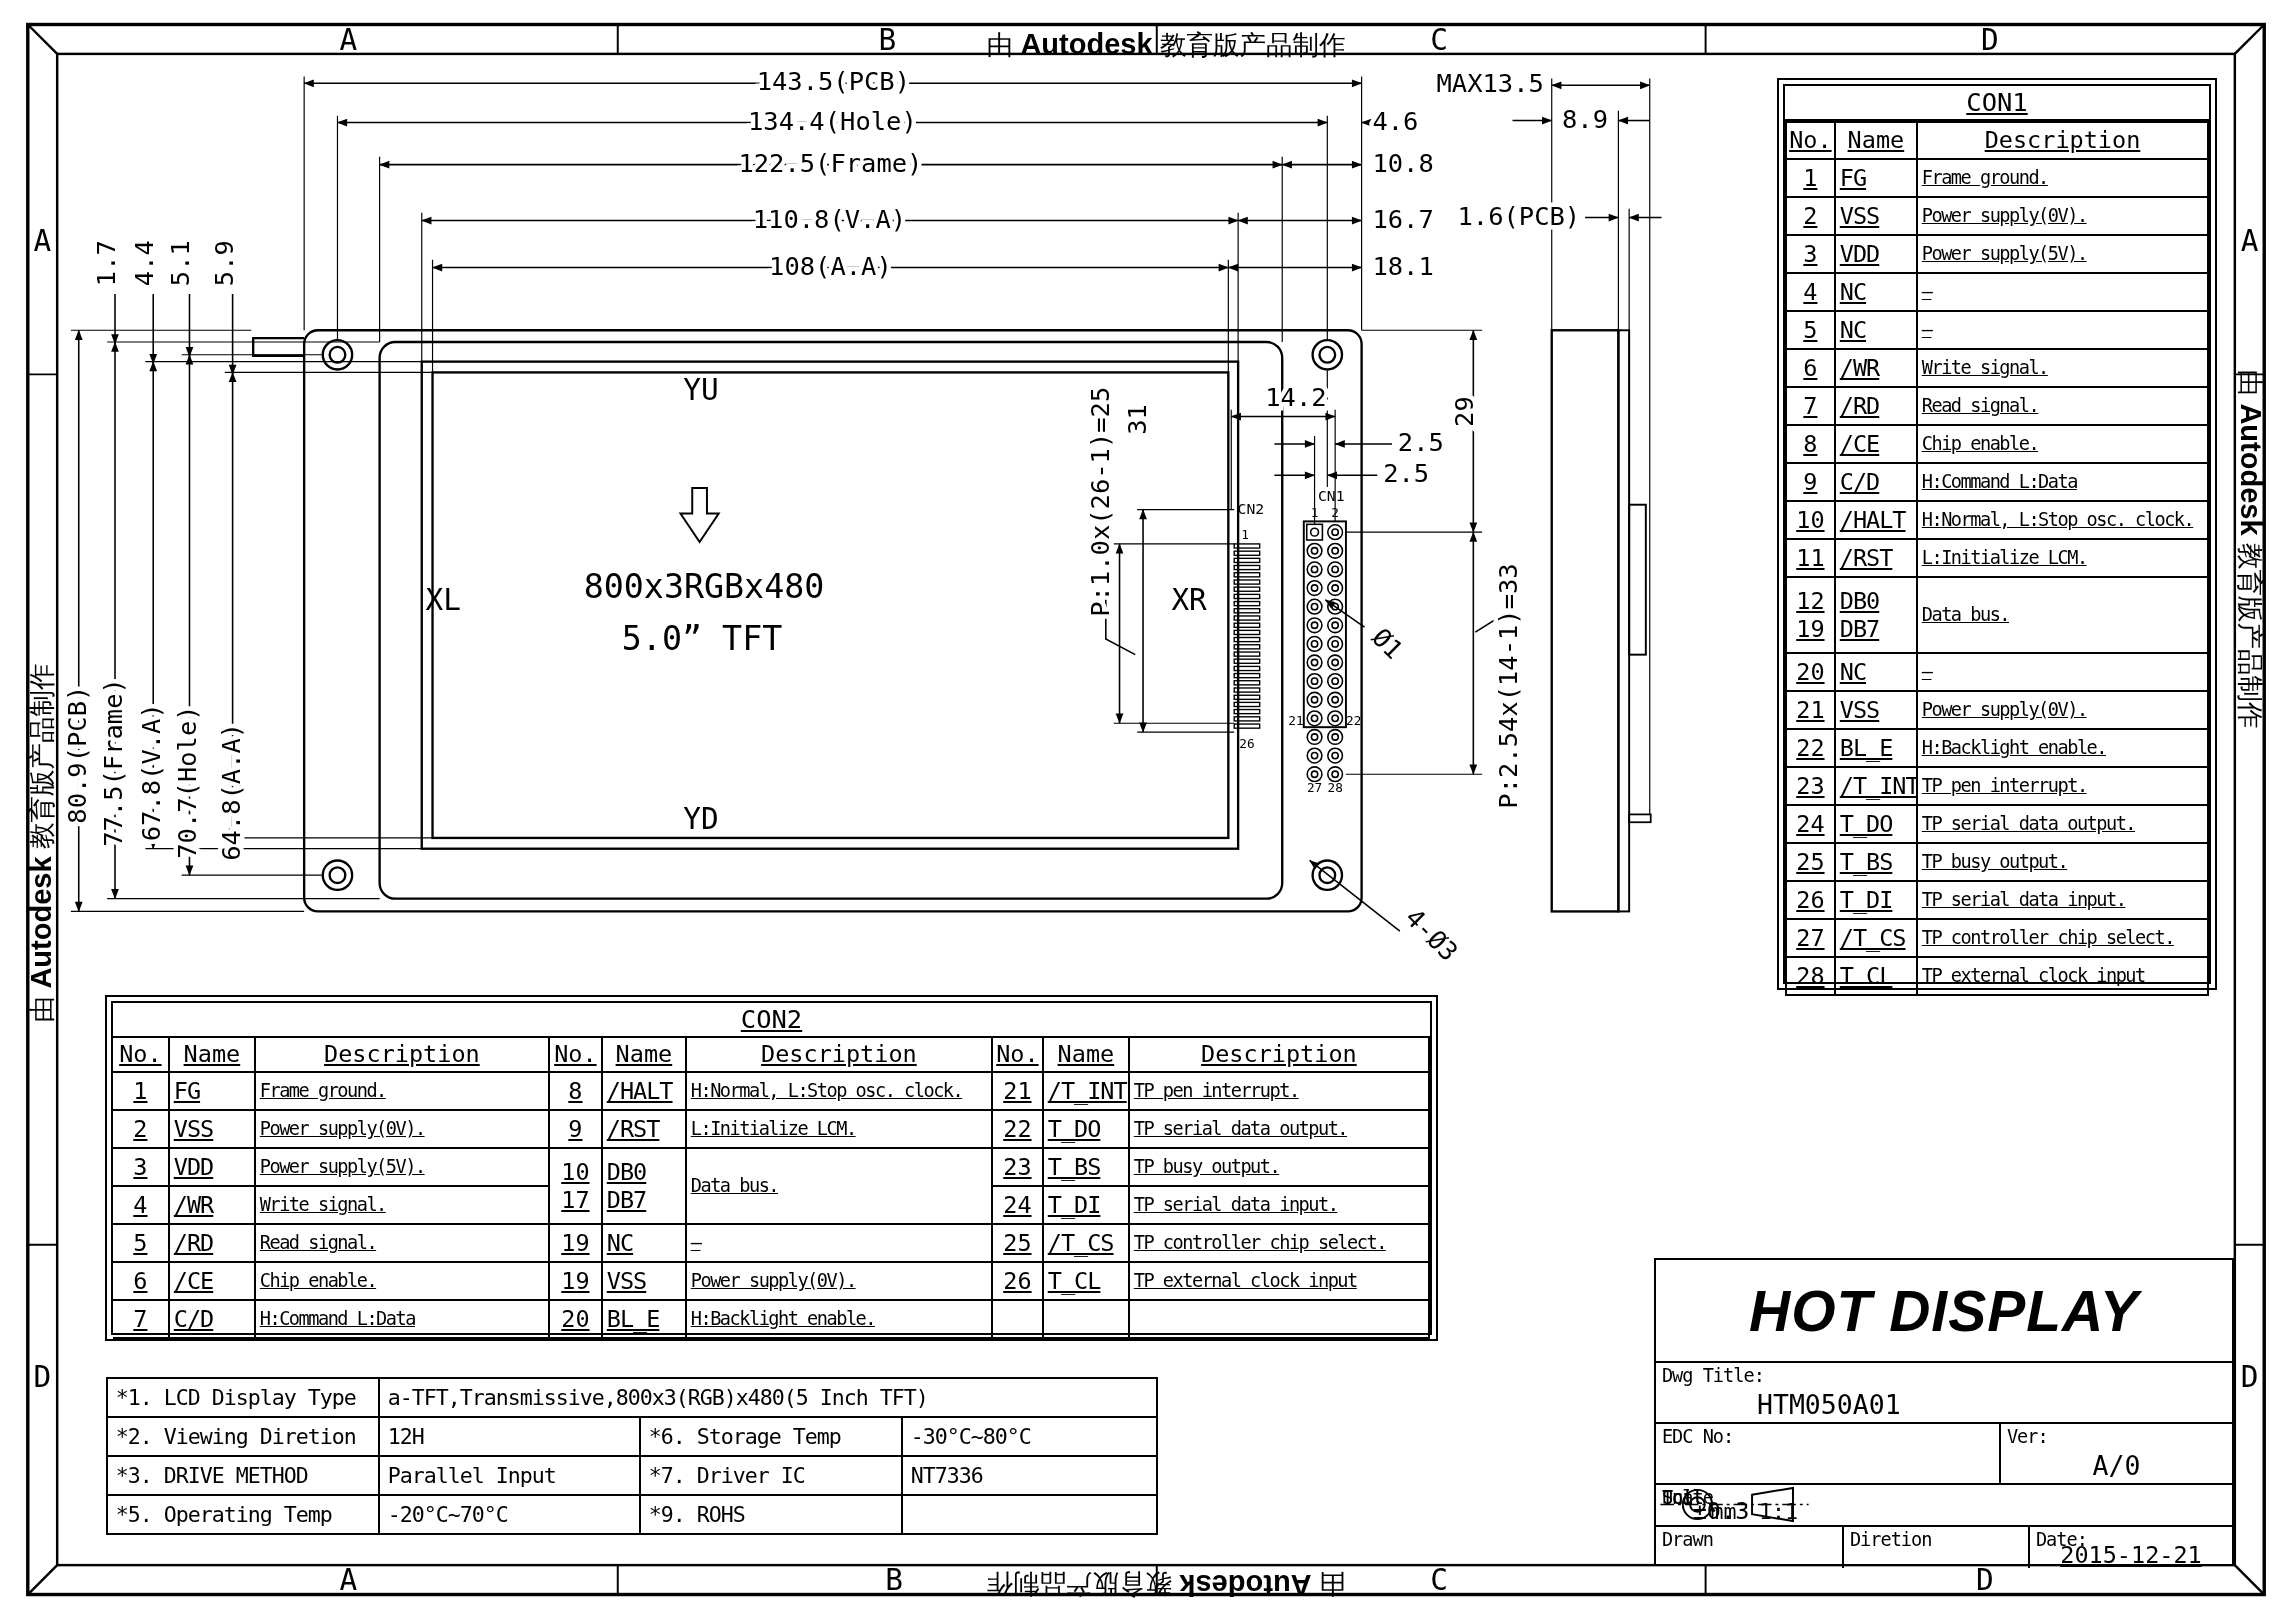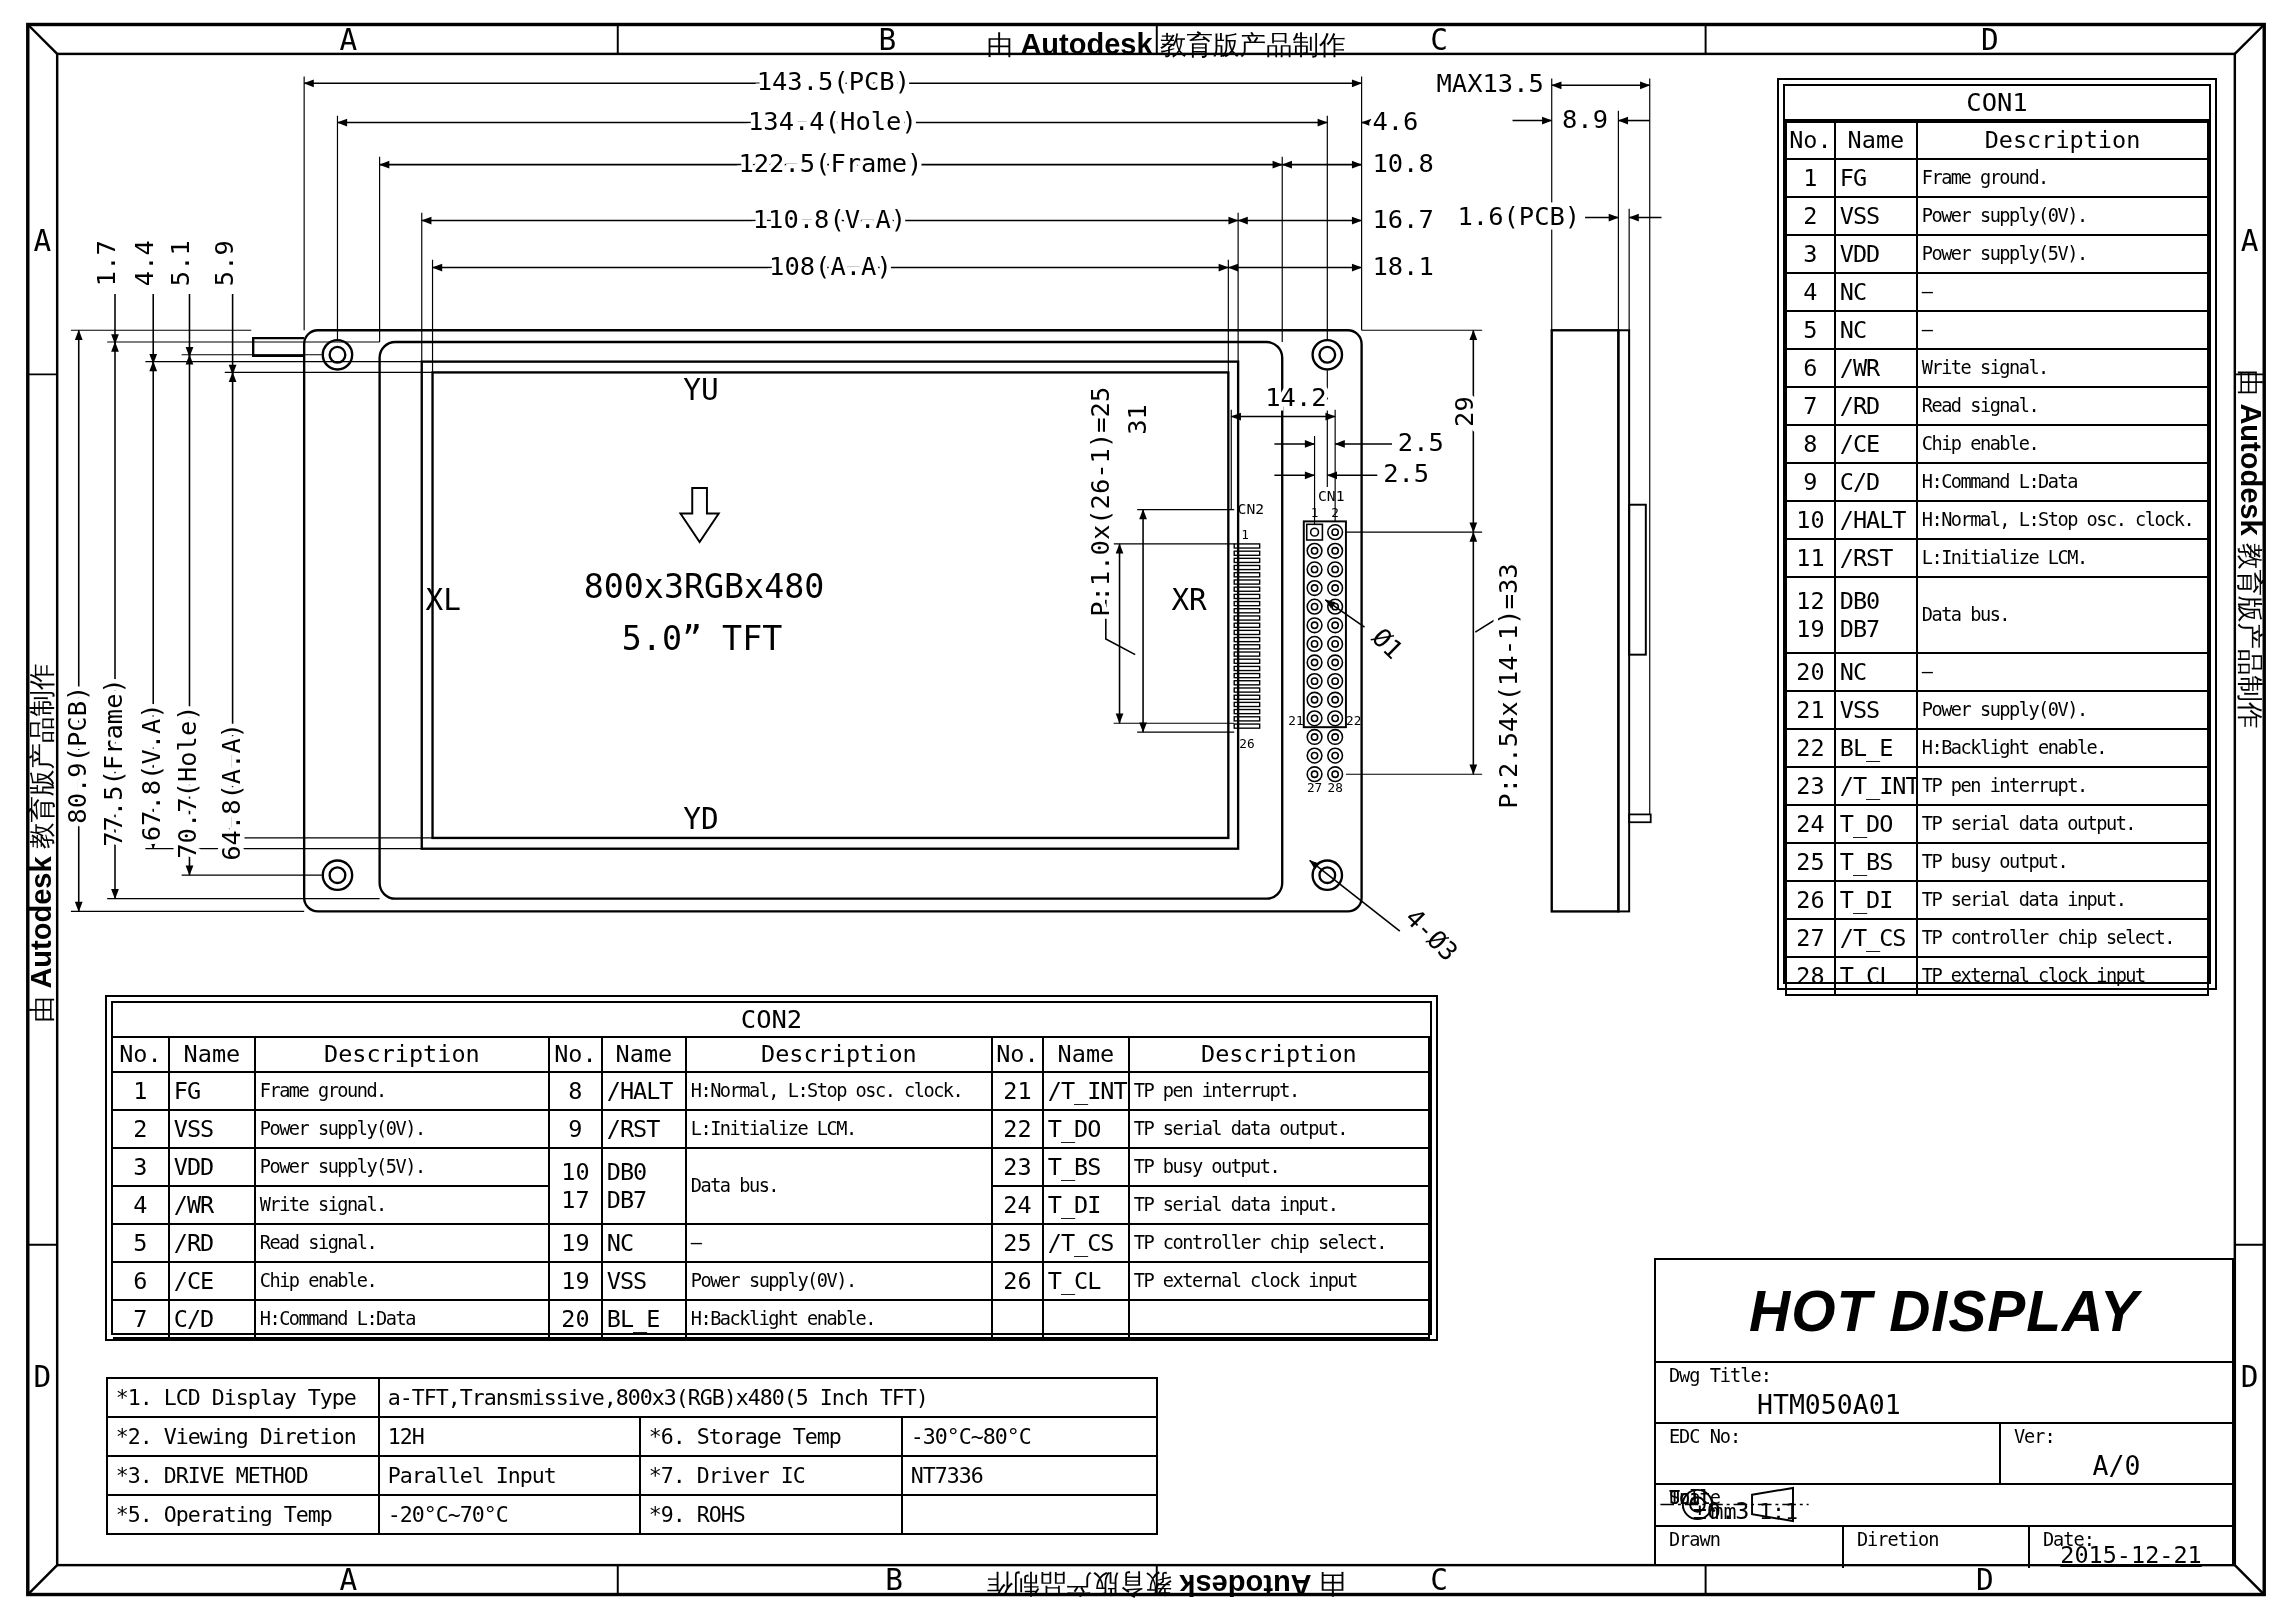--- a/index.html
+++ b/index.html
@@ -14,21 +14,21 @@
   .zonetxt{font-size:30px;}
   
   .wm{position:absolute;font-family:"Liberation Sans",sans-serif;font-size:26.5px;white-space:nowrap;}
   .wm b{font-weight:bold;font-size:29px;}
   .wm-rot{position:absolute;width:0;height:0;}
   .wm-rot .wm{position:absolute;transform:translate(-50%,-50%) rotate(-90deg);}
   .wm-rot.cw .wm{transform:translate(-50%,-50%) rotate(90deg);}
   .wm-flip{transform:rotate(180deg);}
   
   .tbl-outer{position:absolute;border:2.9px solid #000;padding:3.9px;background:#fff;box-sizing:border-box;}
-  .tbl-inner{border:2px solid #000;box-sizing:border-box;height:100%;}
+  .tbl-inner{border:2px solid #000;box-sizing:border-box;height:100%;text-decoration:underline;}
   .tbl-title{height:33px;line-height:33px;text-align:center;font-size:25.5px;border-bottom:2px solid #000;}
   table.con{border-collapse:collapse;table-layout:fixed;width:100%;}
   table.con th{border:2px solid #000;font-weight:normal;font-size:23.5px;height:33px;}
   table.con td{border:2px solid #000;height:38px;padding:0 3.9px;box-sizing:border-box;overflow:hidden;}
   table.con tr.dbl td{height:76px;}
   td.c-no{text-align:center;font-size:23.5px;white-space:pre-line;line-height:1.2;}
   td.c-name{font-size:23.5px;letter-spacing:-1px;white-space:pre-line;line-height:1.2;}
   td.c-desc{font-size:18.6px;letter-spacing:-1.5px;white-space:nowrap;}
   
   #con2-grid{display:grid;grid-template-columns:57px 86px 294px 53px 84px 306px 51px 86px 300px;
@@ -45,21 +45,21 @@
                  padding:0 7.8px;white-space:nowrap;overflow:hidden;box-sizing:border-box;}
   
   #titleblock{position:absolute;left:1654px;top:1258px;width:580px;height:308px;border:2.9px solid #000;
               box-sizing:border-box;background:#fff;}
   .tb-company{height:101px;border-bottom:2.5px solid #000;display:flex;align-items:center;justify-content:center;}
   .tb-company span{font-family:"Liberation Sans",sans-serif;font-weight:bold;font-style:italic;
                    font-size:57px;letter-spacing:1px;}
   .tb-row{display:flex;border-bottom:2.5px solid #000;box-sizing:border-box;}
   .tb-cell{position:relative;box-sizing:border-box;border-right:2.5px solid #000;}
   .tb-cell:last-child{border-right:none;}
-  .tb-label{position:absolute;left:5.9px;top:2px;font-size:18.6px;letter-spacing:-1px;margin-left:7px;}
+  .tb-label{position:absolute;left:5.9px;top:2px;font-size:18.6px;letter-spacing:-1px;}
   .tb-value{position:absolute;width:100%;text-align:center;font-size:26.5px;}
 </style>
 </head>
 <body>
 
 <div class="page">
 
 <svg width="2292" height="1620" viewBox="0 0 2338 1653" style="position:absolute;left:0;top:0;">
   <defs>
     <marker id="ah" viewBox="0 0 10 10" refX="9.5" refY="5" markerWidth="14" markerHeight="6.5" orient="auto-start-reverse">

